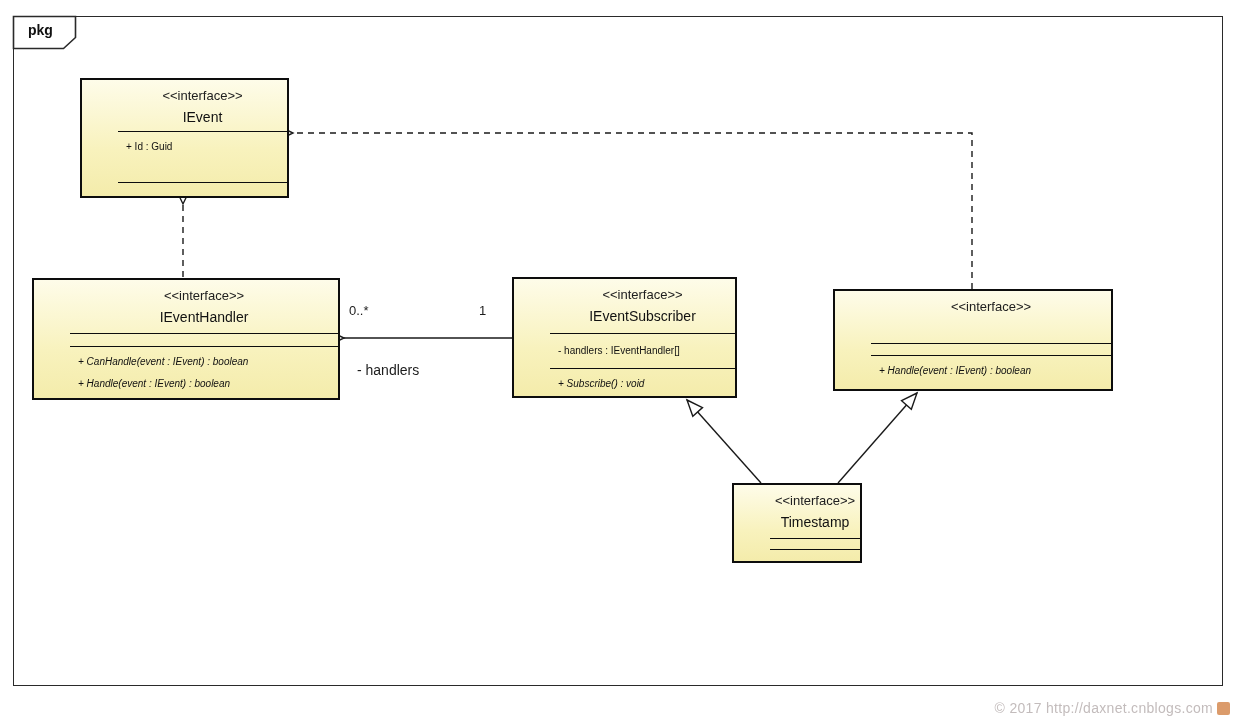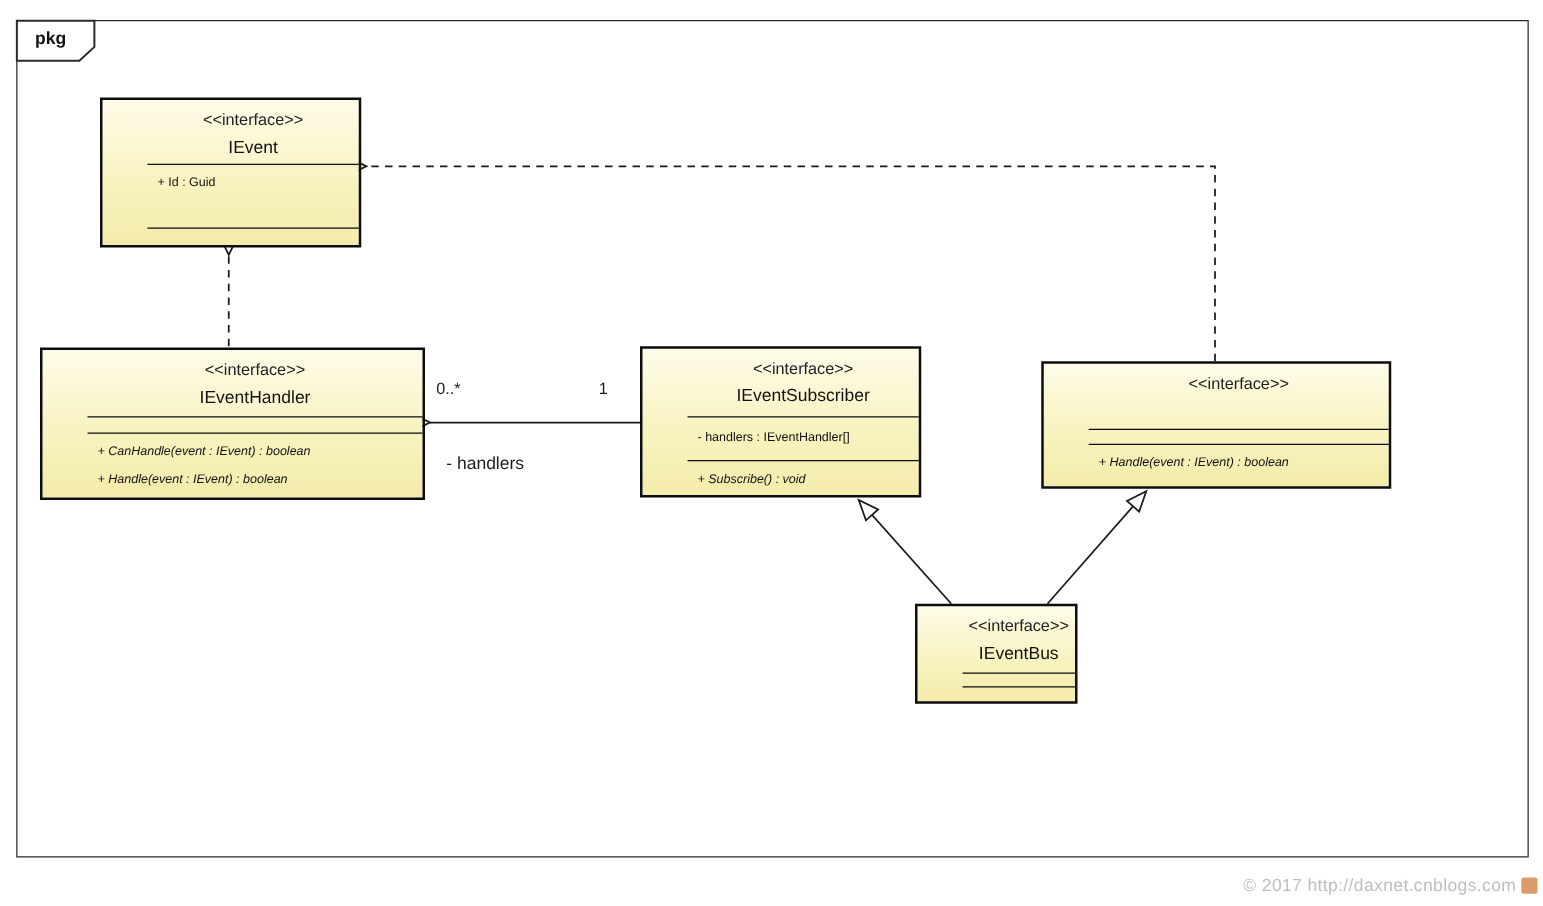--- a/index.html
+++ b/index.html
@@ -121,21 +121,21 @@
     </div>
     <div class="attrs"></div>
     <div class="ops">
       <div class="member">+ Handle(event : IEvent) : boolean</div>
     </div>
   </div>
 
   <div class="uml-class" id="c-ieventbus">
     <div class="hdr">
       <div class="stereo">&lt;&lt;interface&gt;&gt;</div>
-      <div class="cname">IEventBus</div>
+      <div class="cname">Timestamp</div>
     </div>
     <div class="attrs"></div>
     <div class="ops"></div>
   </div>
 
   <div class="edge-label" id="lbl-mult-many">0..*</div>
   <div class="edge-label" id="lbl-mult-one">1</div>
   <div class="edge-label" id="lbl-role-handlers">- handlers</div>
 
   <div id="watermark">

